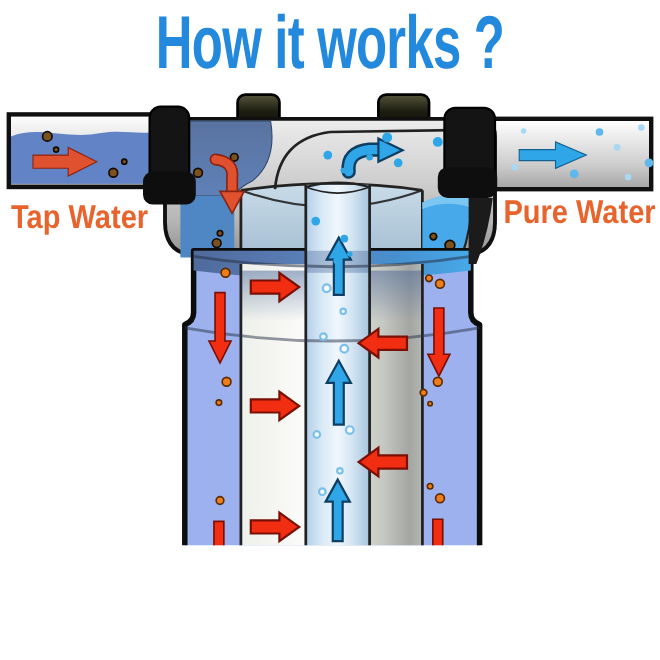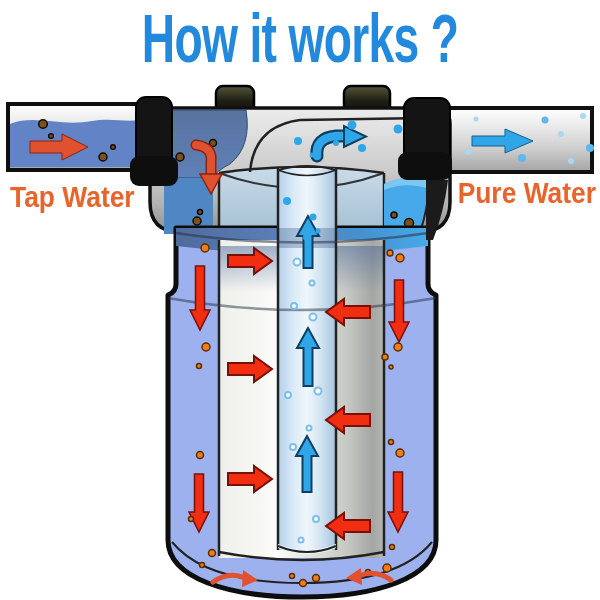--- a/index.html
+++ b/index.html
@@ -1,16 +1,16 @@
 <!DOCTYPE html>
 <html><head>
 <meta charset="utf-8">
 <style>
   html,body{margin:0;padding:0;background:#fff;}
-  #stage{position:relative;width:600px;height:600px;background:#ffffff;overflow:hidden;
+  #stage{position:relative;width:600px;height:496px;background:#ffffff;overflow:hidden;
          font-family:"Liberation Sans",sans-serif;}
   svg{position:absolute;left:0;top:0;}
   .title-text{font-family:"Liberation Sans",sans-serif;font-weight:700;font-size:68px;letter-spacing:-1px;}
   .label-text{font-family:"Liberation Sans",sans-serif;font-weight:700;font-size:30px;}
 </style>
 </head>
 <body>
 
 <div id="stage">
 <svg width="600" height="600" viewBox="0 0 600 600">

